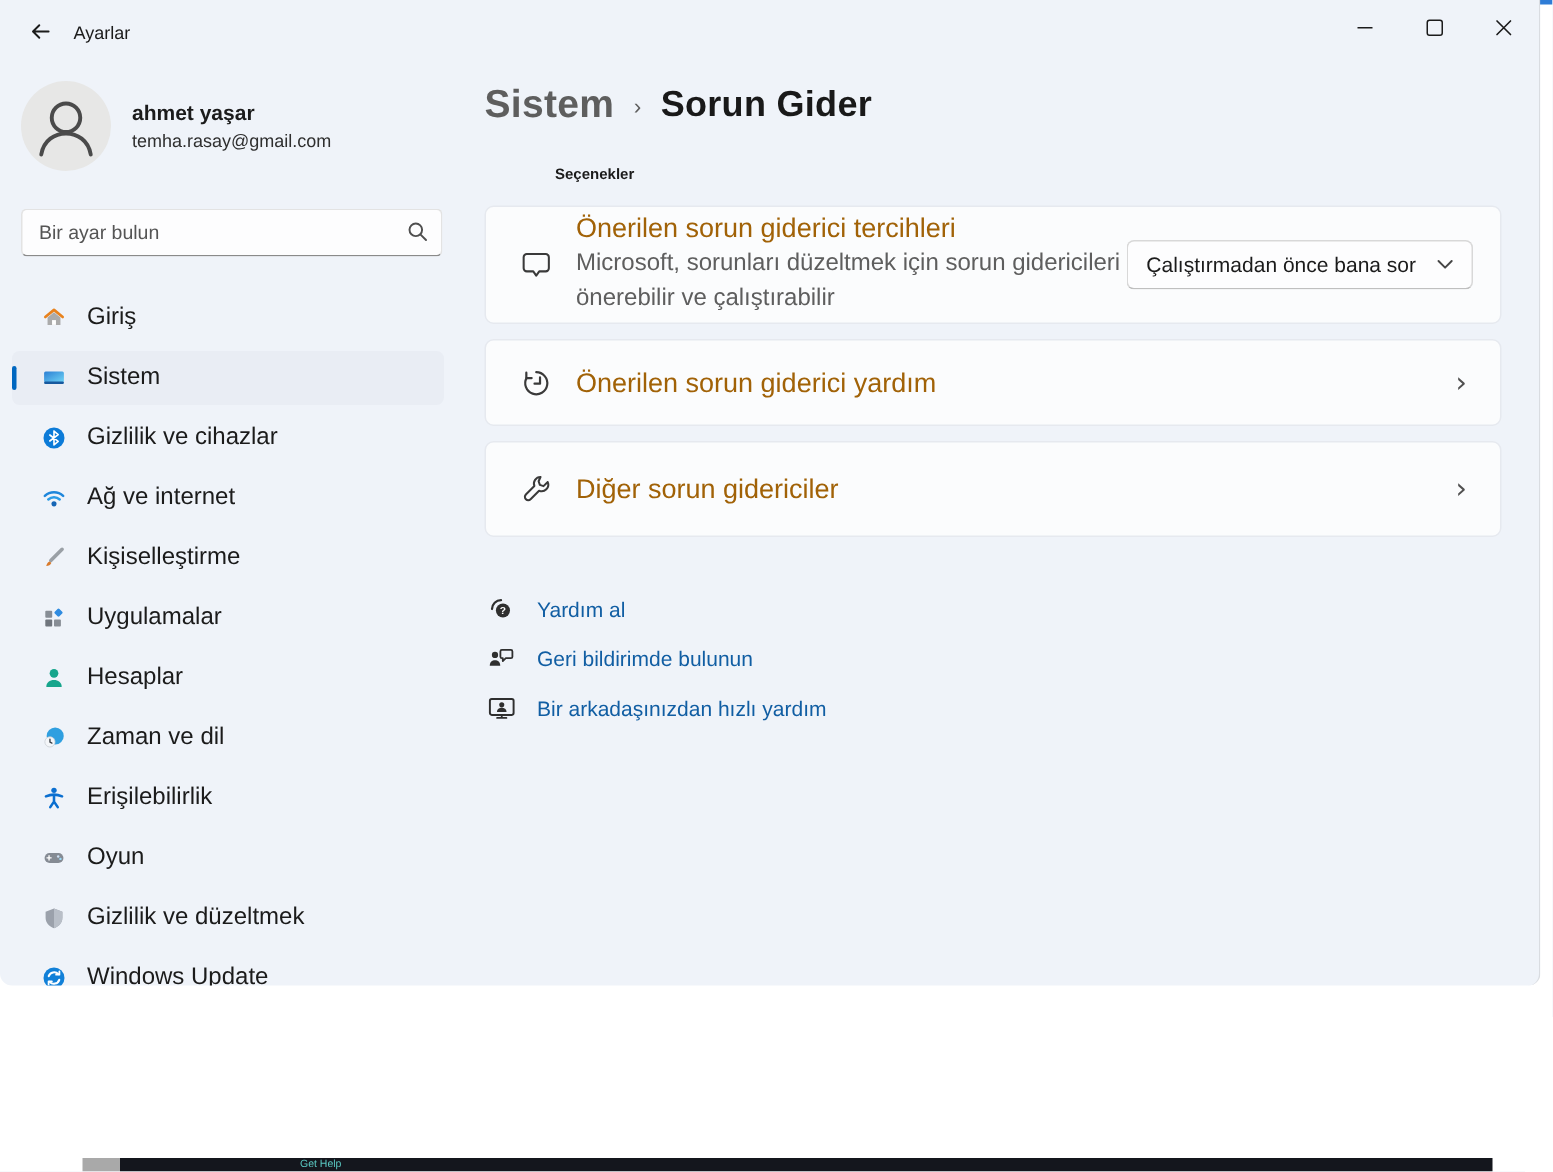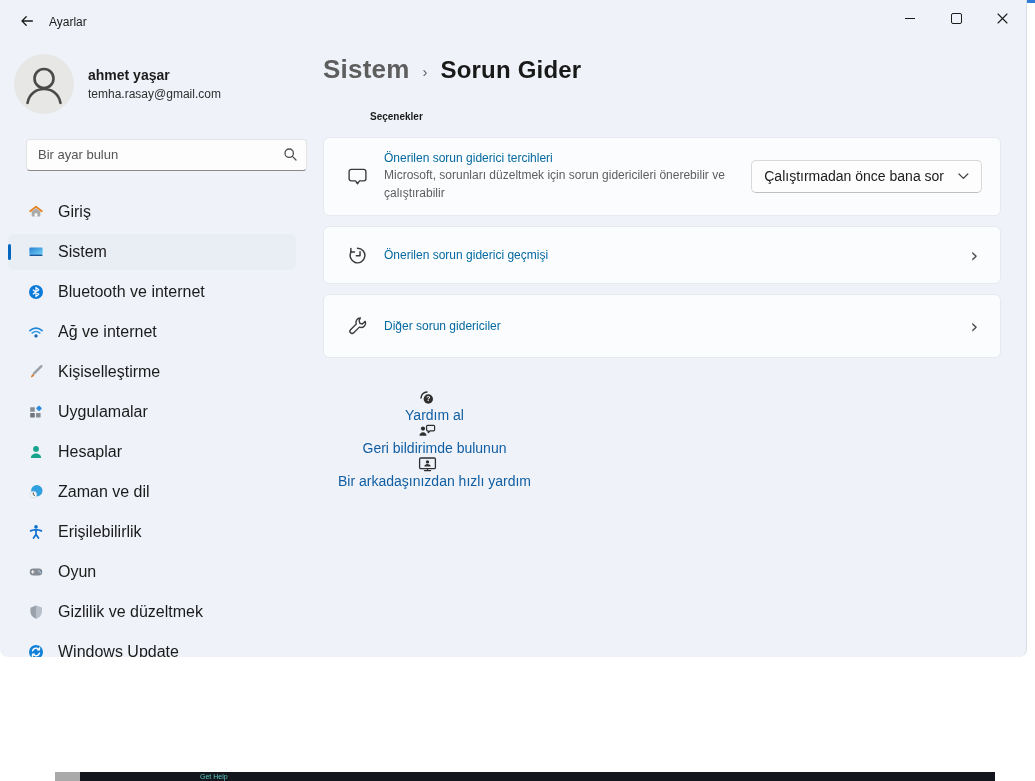--- a/index.html
+++ b/index.html
@@ -27,21 +27,21 @@
   .app-title{position:absolute;left:49px;top:15px;font-size:12px;color:#1b1b1b;}
   .win-controls{position:absolute;top:0;right:1px;display:flex;height:36px;}
   .win-btn{width:46px;height:36px;display:flex;align-items:center;justify-content:center;cursor:pointer;}
   .glyph-min{width:10px;height:1px;background:#1b1b1b;}
   .glyph-max{width:9px;height:9px;border:1px solid #1b1b1b;border-radius:2px;}
   
   .profile{position:absolute;left:14px;top:54px;width:280px;height:62px;cursor:pointer;}
   .avatar{position:absolute;left:0;top:0;width:60px;height:60px;border-radius:50%;background:#e7e7e6;display:flex;align-items:center;justify-content:center;}
   .profile-name{position:absolute;left:74px;top:13px;font-size:14px;font-weight:bold;}
   .profile-email{position:absolute;left:74px;top:33px;font-size:12px;color:#2f2f2f;}
-  .search-box{position:absolute;left:14px;top:139px;width:279px;height:30px;background:#fdfdfe;border:1px solid #e3e3e3;border-bottom:1px solid #8a8a8a;border-radius:4px;margin-left:12px;}
+  .search-box{position:absolute;left:14px;top:139px;width:279px;height:30px;background:#fdfdfe;border:1px solid #e3e3e3;border-bottom:1px solid #8a8a8a;border-radius:4px;}
   .search-box input{position:absolute;left:0;top:0;width:240px;height:28px;border:none;outline:none;background:transparent;padding:0 0 0 11px;font-size:13px;font-family:inherit;color:#1b1b1b;}
   .search-box input::placeholder{color:#555;opacity:1;}
   .search-icon{position:absolute;right:8px;top:7px;}
   .nav{position:absolute;left:8px;top:194px;width:288px;}
   .nav-item{position:relative;height:36px;margin-bottom:4px;border-radius:5px;display:flex;align-items:center;cursor:pointer;}
   .nav-item.selected{background:#e9edf4;}
   .nav-item.selected::before{content:"";position:absolute;left:0;top:10px;width:3px;height:16px;border-radius:2px;background:#0067c0;}
   .nav-icon{position:absolute;left:20px;top:10px;width:16px;height:16px;}
   .nav-label{position:absolute;left:50px;font-size:16px;color:#1b1b1b;white-space:nowrap;}
   
@@ -50,29 +50,29 @@
   .crumb-sep{font-size:15px;color:#5e5e5e;margin:3px 13px 0 13px;}
   .crumb-page{font-size:24px;font-weight:600;color:#191919;letter-spacing:.2px;}
   .section-title{position:absolute;left:323px;top:111px;font-size:10px;font-weight:bold;margin-left:47px;}
   .cards{position:absolute;left:323px;top:137px;width:678px;}
   .card{position:relative;background:#fbfcfd;border:1px solid #e6e9ef;border-radius:6px;box-sizing:border-box;display:flex;align-items:center;margin-bottom:10px;}
   .card-1{height:79px;}
   .card-2{height:58px;cursor:pointer;}
   .card-3{height:64px;cursor:pointer;}
   .card-icon{margin-left:22px;width:22px;height:22px;flex:0 0 auto;display:flex;align-items:center;justify-content:center;}
   .card-text{margin-left:16px;flex:1 1 auto;}
-  .card-title{font-size:12px;color:#0369a1;}
-  .card-desc{font-size:12px;color:#5e5e5e;line-height:1.42;max-width:398px;margin-top:2px;}
+  .card-title{font-size:18px;color:#a16207;}
+  .card-desc{font-size:16px;color:#5e5e5e;line-height:1.42;max-width:398px;margin-top:2px;}
   .dropdown{margin:0 18px 0 auto;display:flex;align-items:center;background:#fdfdfe;border:1px solid #d8d8d8;border-bottom-color:#bfbfbf;border-radius:5px;padding:7px 12px 8px 12px;cursor:pointer;}
   .dropdown-value{font-size:14px;color:#1b1b1b;white-space:nowrap;}
   .dropdown-chevron{margin-left:14px;display:flex;}
   .card-chevron{margin:0 22px 0 auto;font-size:19px;color:#505050;font-family:"DejaVu Sans",sans-serif;}
   
   .links{position:absolute;left:324px;top:389px;}
-  .link-row{display:flex;align-items:center;height:33px;cursor:pointer;flex-direction:column;}
+  .link-row{display:flex;align-items:center;height:33px;cursor:pointer;}
   .link-icon{width:20px;height:18px;display:flex;align-items:center;justify-content:center;}
   .link-label{margin-left:14px;font-size:14px;color:#115ea3;}
 </style>
 </head>
 <body>
 
 <svg width="0" height="0" style="position:absolute">
   <defs>
     <linearGradient id="gsys" x1="0" y1="0" x2="1" y2="1">
       <stop offset="0" stop-color="#2b7fd4"></stop>
@@ -147,21 +147,21 @@
         <rect x="1.4" y="10.4" width="13.2" height="1.6" rx="0.8" fill="#17599e"></rect>
       </svg>
       <span class="nav-label">Sistem</span>
     </div>
 
     <div class="nav-item">
       <svg class="nav-icon" viewBox="0 0 16 16">
         <circle cx="8" cy="8" r="7" fill="#0c7bd8"></circle>
         <path d="M8 3.4v9.2M8 3.4l2.8 2.3L5.2 10M8 12.6l2.8-2.3L5.2 6" fill="none" stroke="#fff" stroke-width="1.1" stroke-linecap="round" stroke-linejoin="round"></path>
       </svg>
-      <span class="nav-label">Bluetooth ve internet</span>
+      <span class="nav-label">Gizlilik ve cihazlar</span>
     </div>
 
     <div class="nav-item">
       <svg class="nav-icon" viewBox="0 0 16 16">
         <path d="M1.9 6.6a9 9 0 0 1 12.2 0" fill="none" stroke="#1e86db" stroke-width="1.7" stroke-linecap="round"></path>
         <path d="M4.2 9a5.6 5.6 0 0 1 7.6 0" fill="none" stroke="#2b9be6" stroke-width="1.7" stroke-linecap="round"></path>
         <circle cx="8" cy="11.9" r="1.7" fill="#1565b5"></circle>
       </svg>
       <span class="nav-label">Ağ ve internet</span>
     </div>
@@ -272,21 +272,21 @@
 
     <div class="card card-2">
       <div class="card-icon">
         <svg width="21" height="21" viewBox="0 0 20 20">
           <path d="M10 3a7 7 0 1 1-6.1 3.6" fill="none" stroke="#3a3a3a" stroke-width="1.4" stroke-linecap="round"></path>
           <path d="M3.7 3.3v3.4h3.4" fill="none" stroke="#3a3a3a" stroke-width="1.4" stroke-linecap="round" stroke-linejoin="round"></path>
           <path d="M12.4 6.3v4H8.9" fill="none" stroke="#3a3a3a" stroke-width="1.4" stroke-linecap="round" stroke-linejoin="round"></path>
         </svg>
       </div>
       <div class="card-text">
-        <div class="card-title">Önerilen sorun giderici geçmişi</div>
+        <div class="card-title">Önerilen sorun giderici yardım</div>
       </div>
       <span class="card-chevron">›</span>
     </div>
 
     <div class="card card-3">
       <div class="card-icon">
         <svg width="21" height="21" viewBox="0 0 20 20">
           <path d="M12.7 1.9a4.2 4.2 0 0 0-3.9 5.7L3.4 13a2.1 2.1 0 1 0 3 3l5.4-5.4a4.2 4.2 0 0 0 5.5-5.5L14.6 7.7l-2.3-.8-.8-2.3z" fill="none" stroke="#3a3a3a" stroke-width="1.3" stroke-linejoin="round"></path>
         </svg>
       </div>

